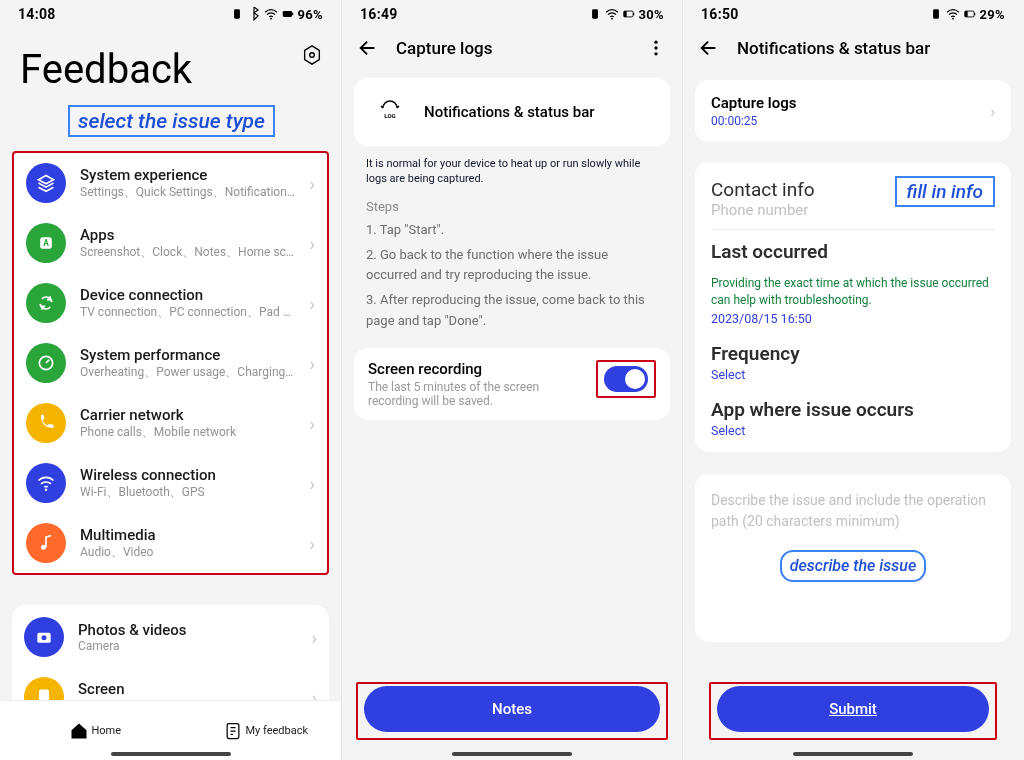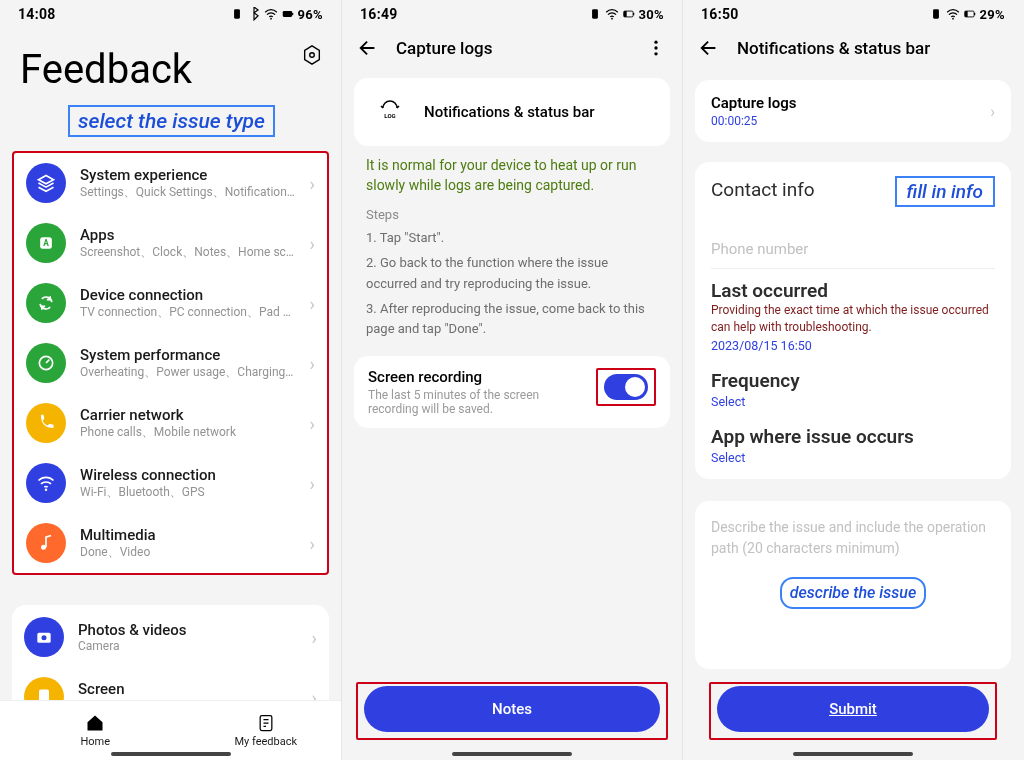--- a/index.html
+++ b/index.html
@@ -19,44 +19,44 @@
   .card { background:#fff; border-radius:14px; margin:8px 12px; }
   .list-greyout { border:2px solid #cc0016; border-radius:4px; background:#fff; margin:10px 12px 22px 12px; }
   .row { display:flex; align-items:center; padding:10px 12px; gap:14px; position:relative;}
   .row .iconwrap { width:40px; height:40px; border-radius:50%; display:flex; align-items:center; justify-content:center; flex-shrink:0; }
   .row .iconwrap svg { width:20px; height:20px; fill:#fff; }
   .row .txt { flex:1; min-width:0; }
   .row .t1 { font-size:15px; font-weight:500; color:#1a1a1a; }
   .row .t2 { font-size:12px; color:#939393; white-space:nowrap; overflow:hidden; text-overflow:ellipsis; }
   .chev { color:#c8c8c8; font-size:18px; }
   .bottom-tabs { position:absolute; bottom:0; left:0; right:0; height:60px; display:flex; background:#fff; border-top:1px solid #eee;}
-  .tab { flex:1; display:flex; flex-direction:column; align-items:center; justify-content:center; font-size:11px; color:#1a1a1a; gap:2px;padding-left:20px;}
+  .tab { flex:1; display:flex; flex-direction:row; align-items:center; justify-content:center; font-size:11px; color:#1a1a1a; gap:2px;padding-left:20px;}
   .homebar { position:absolute; bottom:4px; left:50%; transform:translateX(-50%); width:120px; height:4px; background:#444; border-radius:3px; }
-  .note { font-size:14px; color:#4d7c0f; padding:2px 24px; line-height:1.4;}
+  .note { font-size:11px; color:#0f172a; padding:2px 24px; line-height:1.4;}
   .subhead { font-size:13px; color:#8a8a8a; padding:10px 24px 4px; }
   .steps { font-size:13px; color:#6e6e6e; padding:2px 24px; line-height:1.6;}
   .toggle-card { background:#fff; border-radius:14px; margin:14px 12px; padding:12px 14px; display:flex; align-items:flex-start; gap:12px;}
   .toggle-card .txt { flex:1; }
   .toggle-card .ttl { font-size:15px; font-weight:500;}
   .toggle-card .sub { font-size:12px; color:#9a9a9a; margin-top:2px;}
   .switch { width:44px; height:26px; border-radius:14px; background:#2f3fe0; position:relative; flex-shrink:0;}
   .switch::after{content:""; position:absolute; right:3px; top:3px; width:20px; height:20px; background:#fff; border-radius:50%;}
   .switch-border { border:2px solid #cc0016; padding:4px 6px; border-radius:2px;}
   .cta { position:absolute; bottom:28px; left:22px; right:22px; height:46px; border-radius:26px; background:#2f3fe0; color:#fff; display:flex; align-items:center; justify-content:center; font-size:15px; font-weight:500;}
   .cta-border { position:absolute; border:2px solid #cc0016; border-radius:2px; }
   .capture-card { background:#fff; border-radius:14px; margin:10px 12px; padding:14px 16px; display:flex; align-items:center; }
   .capture-card .tt { font-size:15px; font-weight:600;}
   .capture-card .tm { font-size:12px; color:#2f3fe0; margin-top:2px;}
   .info-card { background:#fff; border-radius:14px; margin:10px 12px 8px; padding:14px 16px 14px; }
   .lbl { font-size:19px; color:#2d2d2d; margin-top:2px;}
-  .ph { color:#c1c1c1; font-size:15px;margin-top:39px; }
+  .ph { color:#c1c1c1; font-size:15px; }
   .hr { border:none; border-top:1px solid #eee; margin:10px 0;}
   .small-link { color:#2f3fe0; font-size:12.5px; margin-top:2px;}
   .desc-card { background:#fff; border-radius:14px; margin:14px 12px; padding:16px 16px 60px; color:#c1c1c1; font-size:14px; line-height:1.5;}
-  .section-note { font-size:12px; color:#7f1d1d; margin-top:0; line-height:1.4;}
+  .section-note { font-size:12px; color:#15803d; margin-top:12px; line-height:1.4;}
   .callout-wrap { padding:4px 0 4px 68px;}
   .log-icon { width:40px; height:40px; border-radius:50%; display:flex; align-items:center; justify-content:center; }
   .chev-right { color:#c8c8c8; }
 </style>
 </head>
 <body>
 
 <div class="phone">
   <div class="sb">
     <span>14:08</span>
@@ -171,21 +171,21 @@
   </div>
       <div class="row">
     <div class="iconwrap" style="background:#ff6a2c">
           <svg viewBox="0 0 24 24">
             <circle cx="9" cy="17" r="3" fill="#fff"></circle>
             <path d="M12 17V5l6-2" fill="none" stroke="#fff" stroke-width="2"></path>
           </svg>
         </div>
     <div class="txt">
       <div class="t1">Multimedia</div>
-      <div class="t2">Done、Video</div>
+      <div class="t2">Audio、Video</div>
     </div>
     <span class="chev">›</span>
   </div>
     </div>
 
   <div class="card" id="extralist" style="padding:2px 0;">
       <div class="row">
     <div class="iconwrap" style="background:#2f3fe0">
           <svg viewBox="0 0 24 24">
             <rect x="4" y="7" width="16" height="12" rx="2" fill="#fff"></rect>

